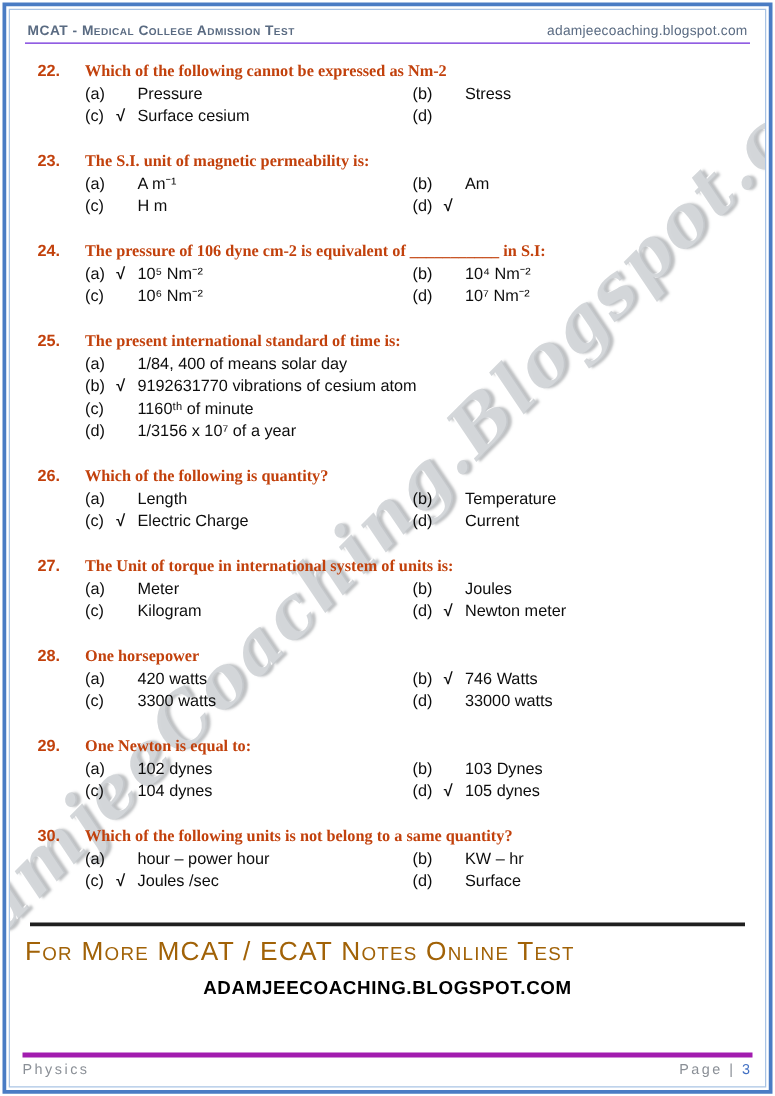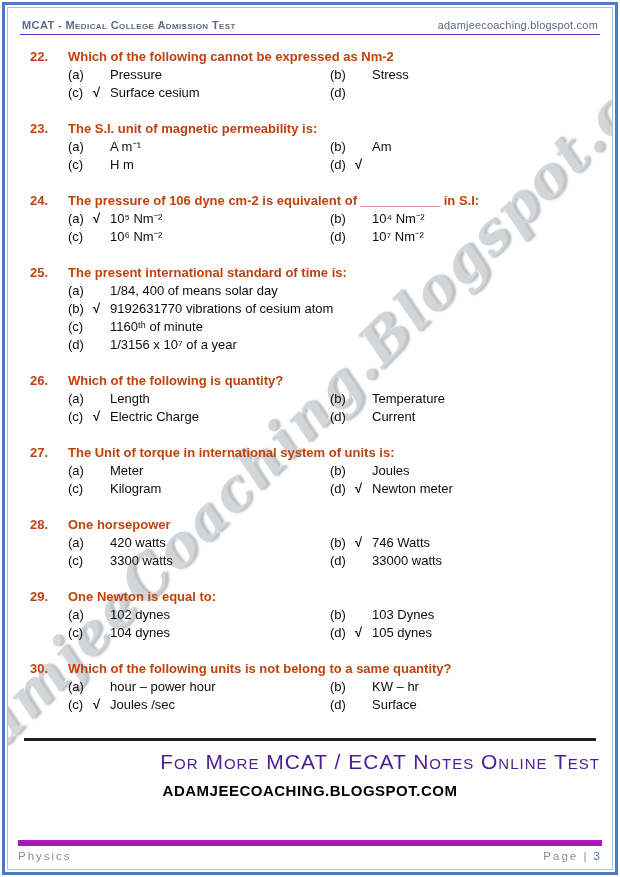--- a/index.html
+++ b/index.html
@@ -24,38 +24,38 @@
   .hdr { display:flex; justify-content:space-between; align-items:flex-start;
     border-bottom:1px solid #6d28d9; padding:5px 2px 3px 2px;gap:41px; }
   .hdr-left { font-variant:small-caps; font-size:11px; letter-spacing:0.4px; color:#5a6b82; font-weight:bold; }
   .hdr-right { font-size:11px; color:#5a6b82; letter-spacing:0.2px; text-decoration:none; }
 
   
   .qs { padding:13px 8px 0 10px; }
   .question { margin-bottom:18px; }
   .q-head { display:flex; font-weight:bold; font-size:13px; line-height:18px; color:#c2410c; }
   .q-num { width:38px; flex:none; }
-  .q-text { flex:1; }
+  .q-text { flex:1;font-family:Liberation Serif, serif; }
   .q-options { margin-left:38px; font-size:13px; color:#0d0d0d; }
   .q-options.cols-2 { display:grid; grid-template-columns:262px 1fr; }
   .q-options.cols-1 { display:grid; grid-template-columns:1fr; }
   .opt { display:flex; line-height:18px; }
   .opt-label { width:25px; flex:none; }
   .opt-check { width:17px; flex:none; font-weight:bold; }
   .opt-text { flex:1; }
 
   
   .rule-thick { height:3px; background:#1f1f1f; margin:24px 4px 8px 4px; }
-  .tagline { text-align:right; font-variant:small-caps; font-size:21px;
-    letter-spacing:1px; color:#4c1d95; line-height:26px; }
+  .tagline { text-align:left; font-variant:small-caps; font-size:21px;
+    letter-spacing:1px; color:#a16207; line-height:26px; }
   .site-line { text-align:center; font-weight:bold; font-size:15px;
     letter-spacing:0.5px; color:#000000; margin-top:7px; }
 
   .bottombar { position:absolute; left:10px; right:10px; bottom:7px; z-index:1;
-    border-top:6px solid #a21caf; padding-top:4px;
+    border-top:4px solid #a21caf; padding-top:4px;
     display:flex; justify-content:space-between;
     font-size:11.5px; letter-spacing:2px; color:#8a8f96; }
   .pageno { color:#4472c4; }
 </style>
 </head>
 <body>
 
 <div class="page-frame">
   <div class="page-inner">
 

